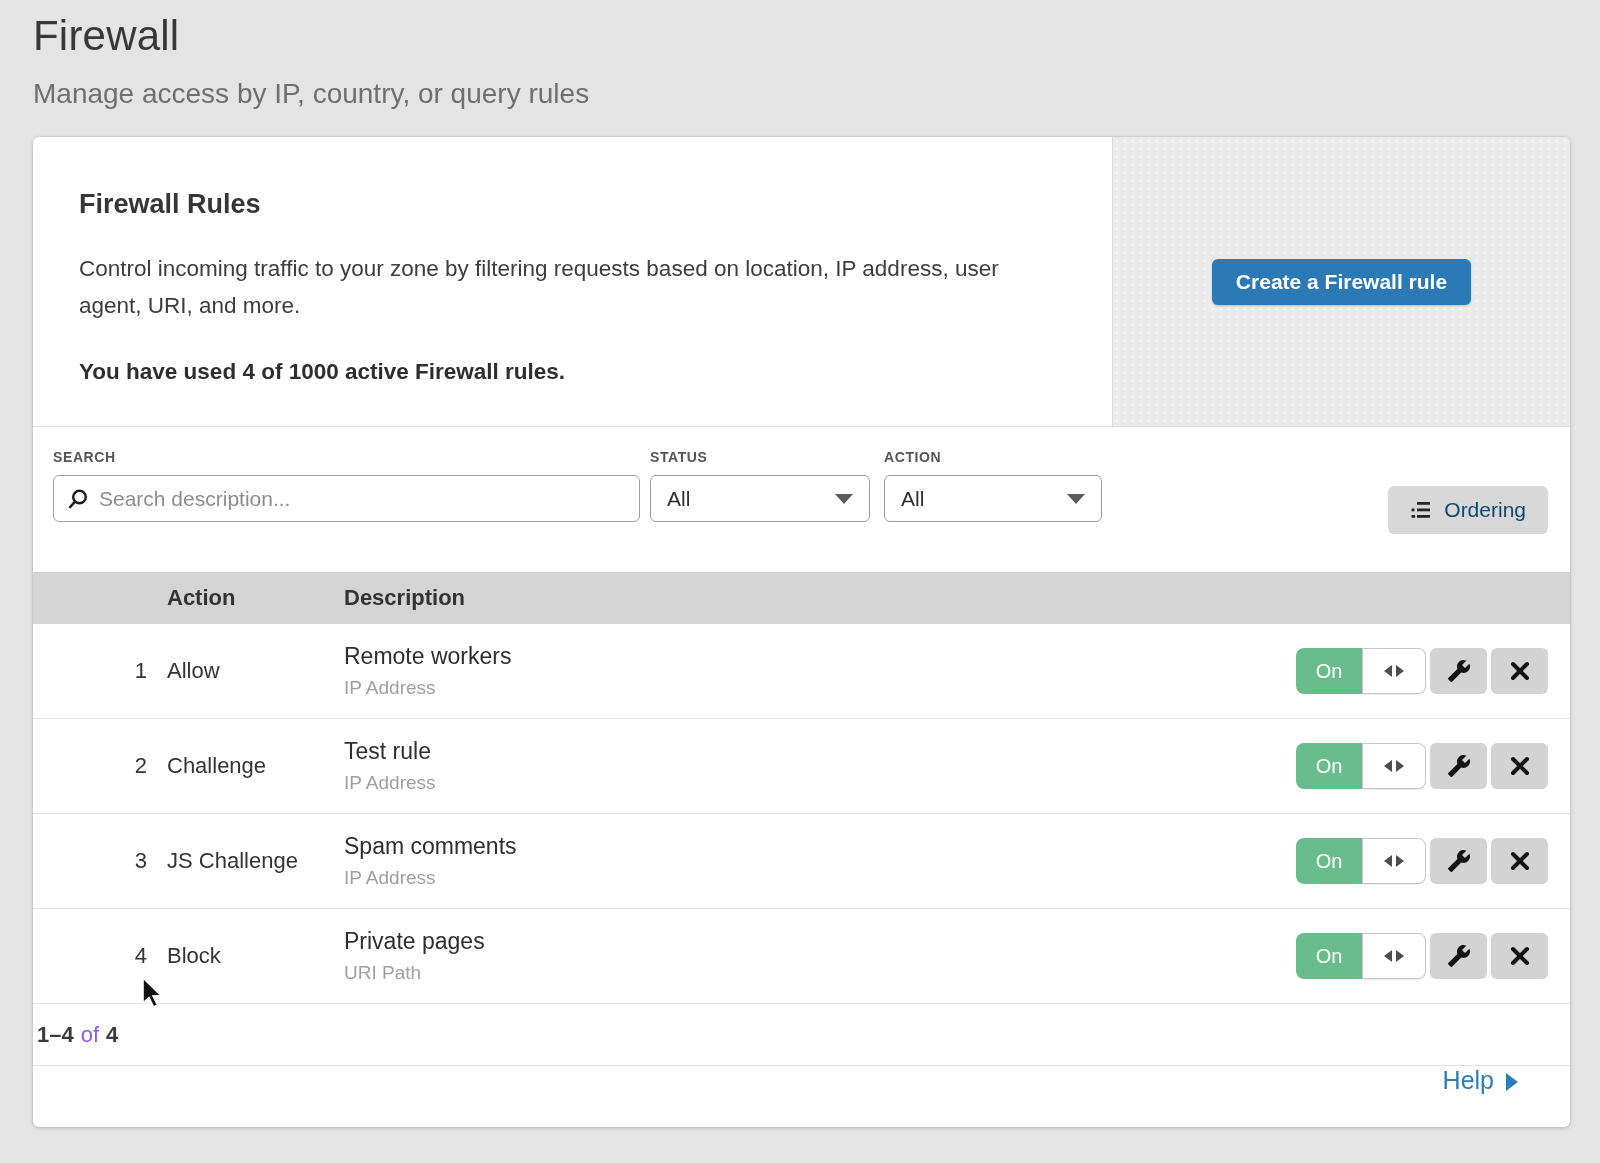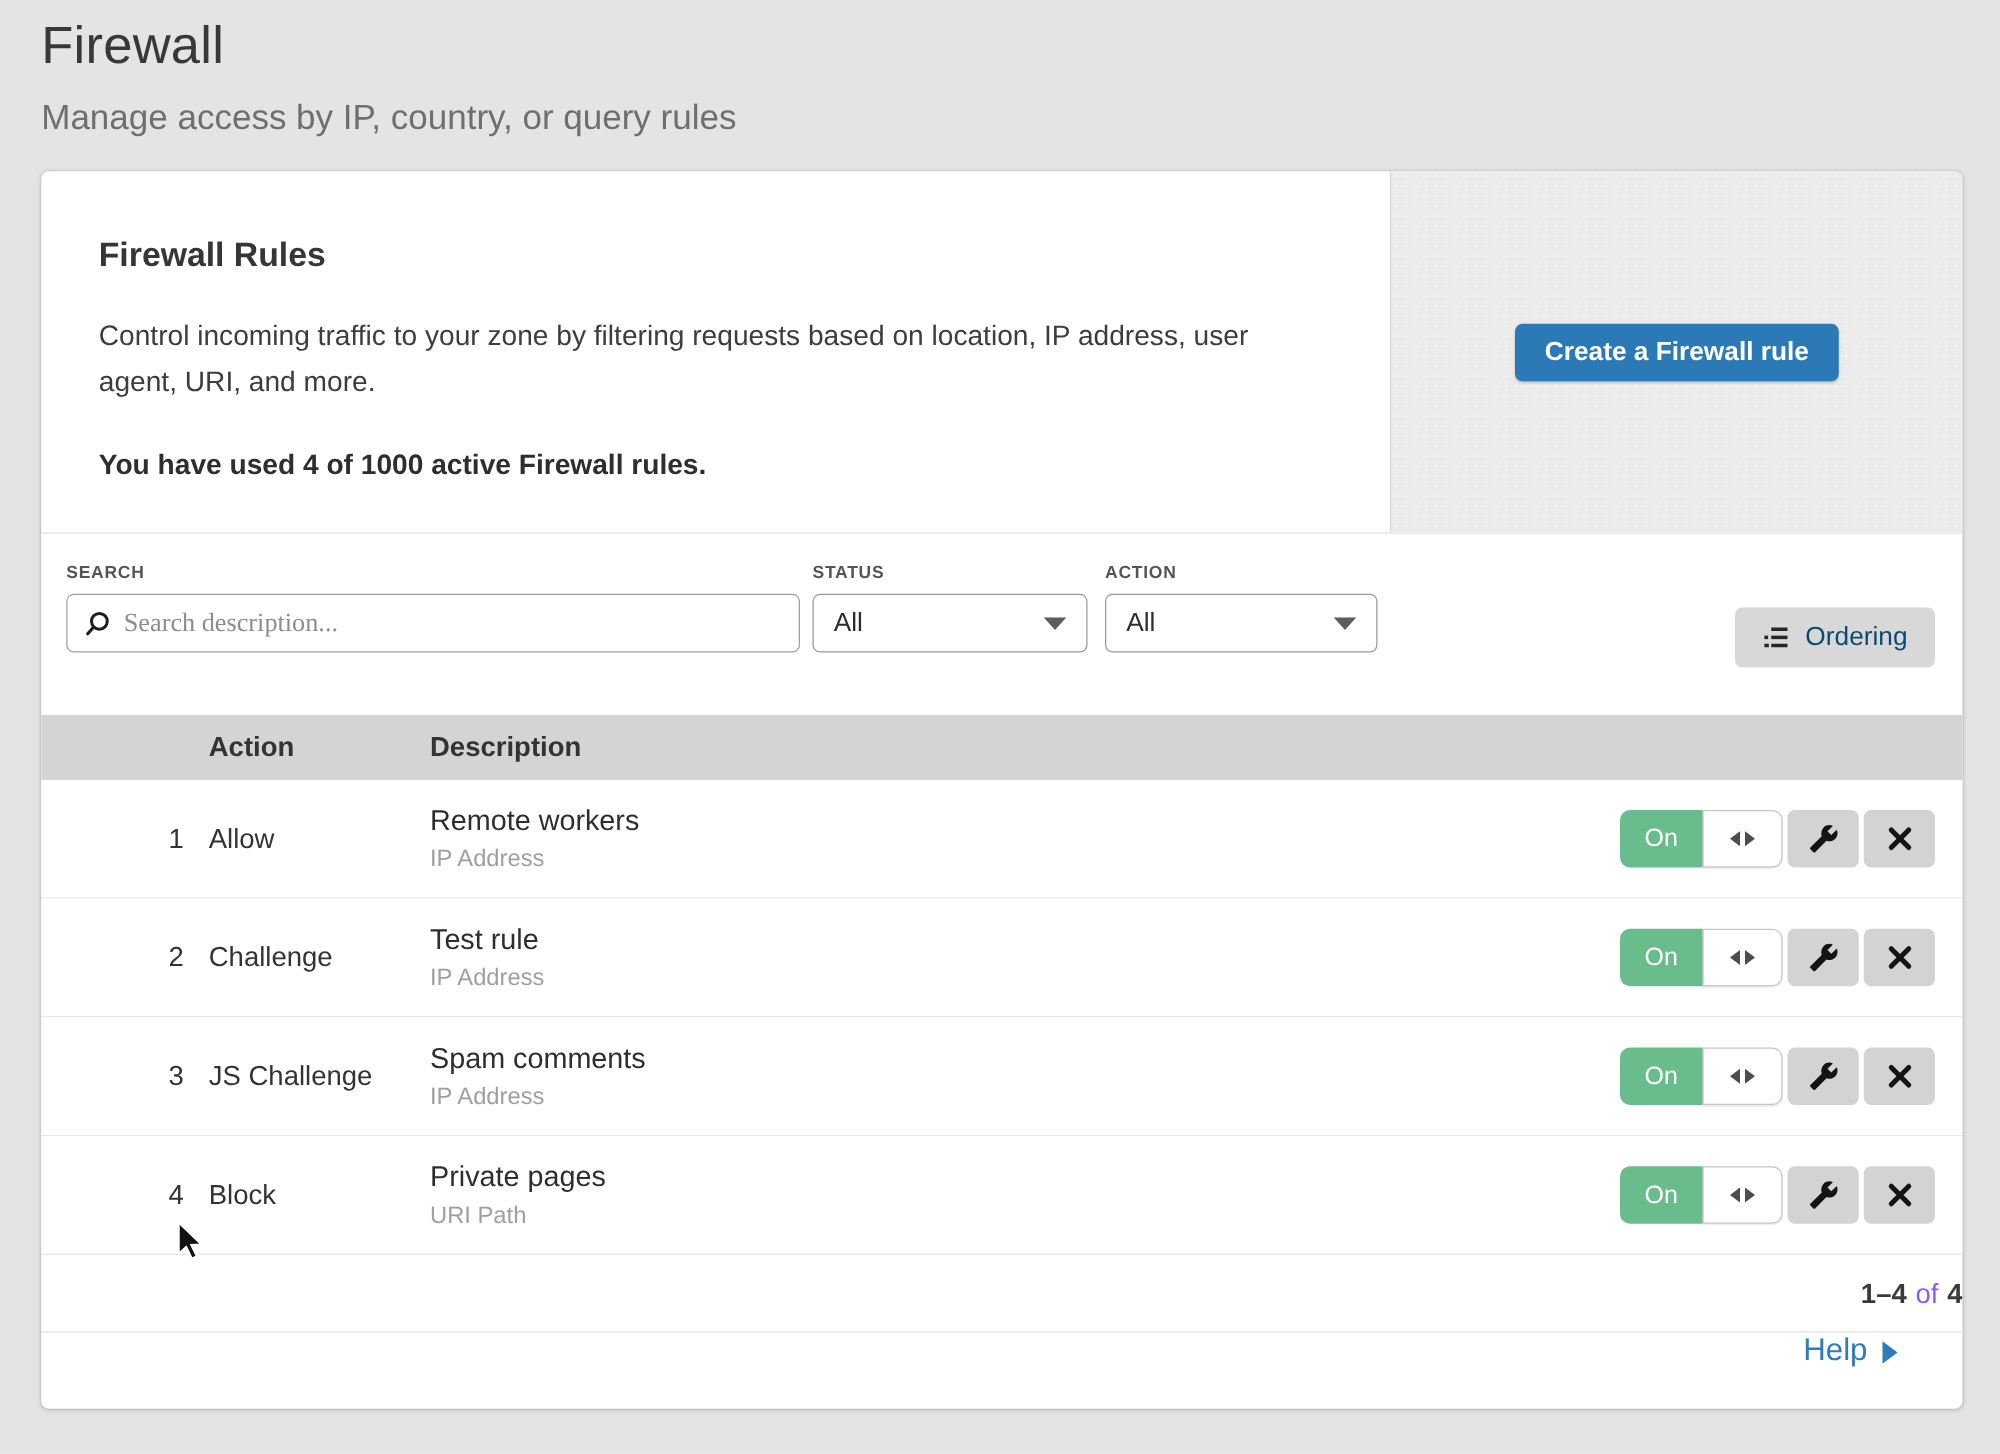--- a/index.html
+++ b/index.html
@@ -51,21 +51,21 @@
   .filters { position: relative; height: 145px; padding: 22px 22px 0 20px; display: flex; }
   .filter-group { display: flex; flex-direction: column; }
   .filter-label { font-size: 14px; font-weight: bold; color: #54545b; letter-spacing: .6px; margin-bottom: 10px; }
   .search-group { width: 587px; }
   .search-box {
     height: 47px; border: 1px solid #a0a0a0; border-radius: 6px;
     display: flex; align-items: center; padding: 0 13px; gap: 10px; background: #fff;
   }
   .search-box input {
     border: none; outline: none; flex: 1; font-size: 21px;
-    font-family: Liberation Serif, serif; color: #333; background: transparent;
+    font-family: Liberation Sans, sans-serif; color: #333; background: transparent;
   }
   .search-box input::placeholder { color: #8d8d8d; }
   .status-group { margin-left: 10px; width: 220px; }
   .action-group { margin-left: 14px; width: 218px; }
   .select-box {
     height: 47px; border: 1px solid #9a9a9a; border-radius: 6px; background: #fff;
     display: flex; align-items: center; justify-content: space-between;
     padding: 0 16px; font-size: 21px; color: #2d2d2d; cursor: pointer;
   }
   .caret { width: 0; height: 0; border-left: 9px solid transparent; border-right: 9px solid transparent; border-top: 10px solid #5c5c5c; }
@@ -101,21 +101,21 @@
   }
   .tri-left { width: 0; height: 0; border-top: 6px solid transparent; border-bottom: 6px solid transparent; border-right: 8px solid #4d4d4d; }
   .tri-right { width: 0; height: 0; border-top: 6px solid transparent; border-bottom: 6px solid transparent; border-left: 8px solid #4d4d4d; }
 
   .icon-btn {
     width: 57px; height: 46px; background: #d3d3d3; border: none; border-radius: 6px;
     display: flex; align-items: center; justify-content: center; cursor: pointer;
   }
 
   
-  .range-row { height: 61px; display: flex; align-items: center; padding-left: 38px; font-size: 22px; color: #3a3a3a; justify-content: flex-end; }
+  .range-row { height: 61px; display: flex; align-items: center; padding-left: 4px; font-size: 22px; color: #3a3a3a; }
   .range-row .b { font-weight: bold; }
   .range-row .mid { color: #8b5cf6; padding: 0 7px; }
   .help-row { height: 62px; border-top: 1px solid #e2e2e2; display: flex; align-items: flex-start; justify-content: flex-end; padding-right: 52px; }
   .help-link { display: flex; align-items: center; gap: 12px; color: #2e7cb8; font-size: 25px; cursor: pointer; text-decoration: none; }
   .help-arrow { width: 0; height: 0; border-top: 9px solid transparent; border-bottom: 9px solid transparent; border-left: 12px solid #2e7cb8; margin-top: 2px; }
 
   .mouse-cursor { position: absolute; left: 141px; top: 977px; pointer-events: none; }
 </style>
 </head>
 <body>

